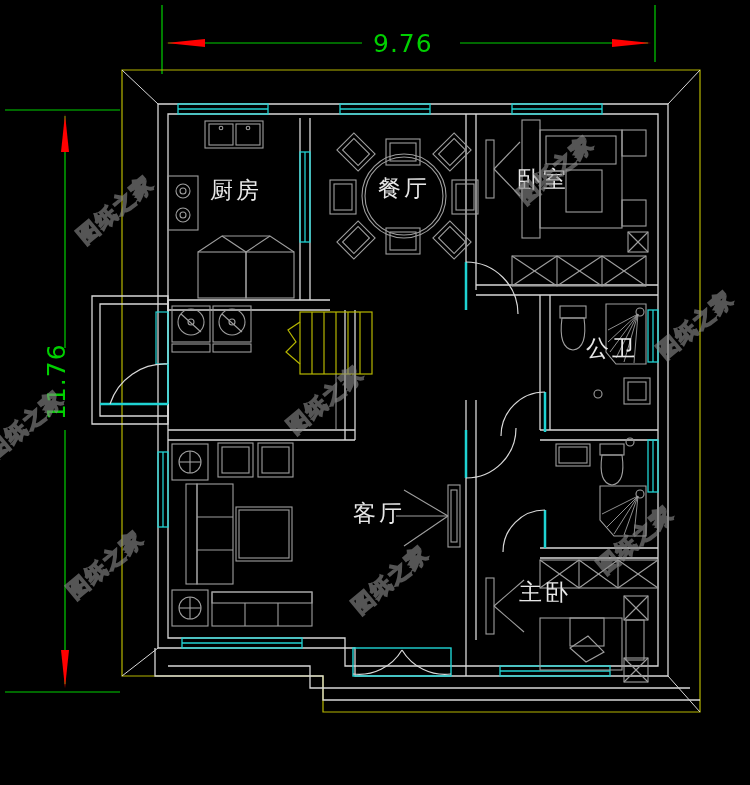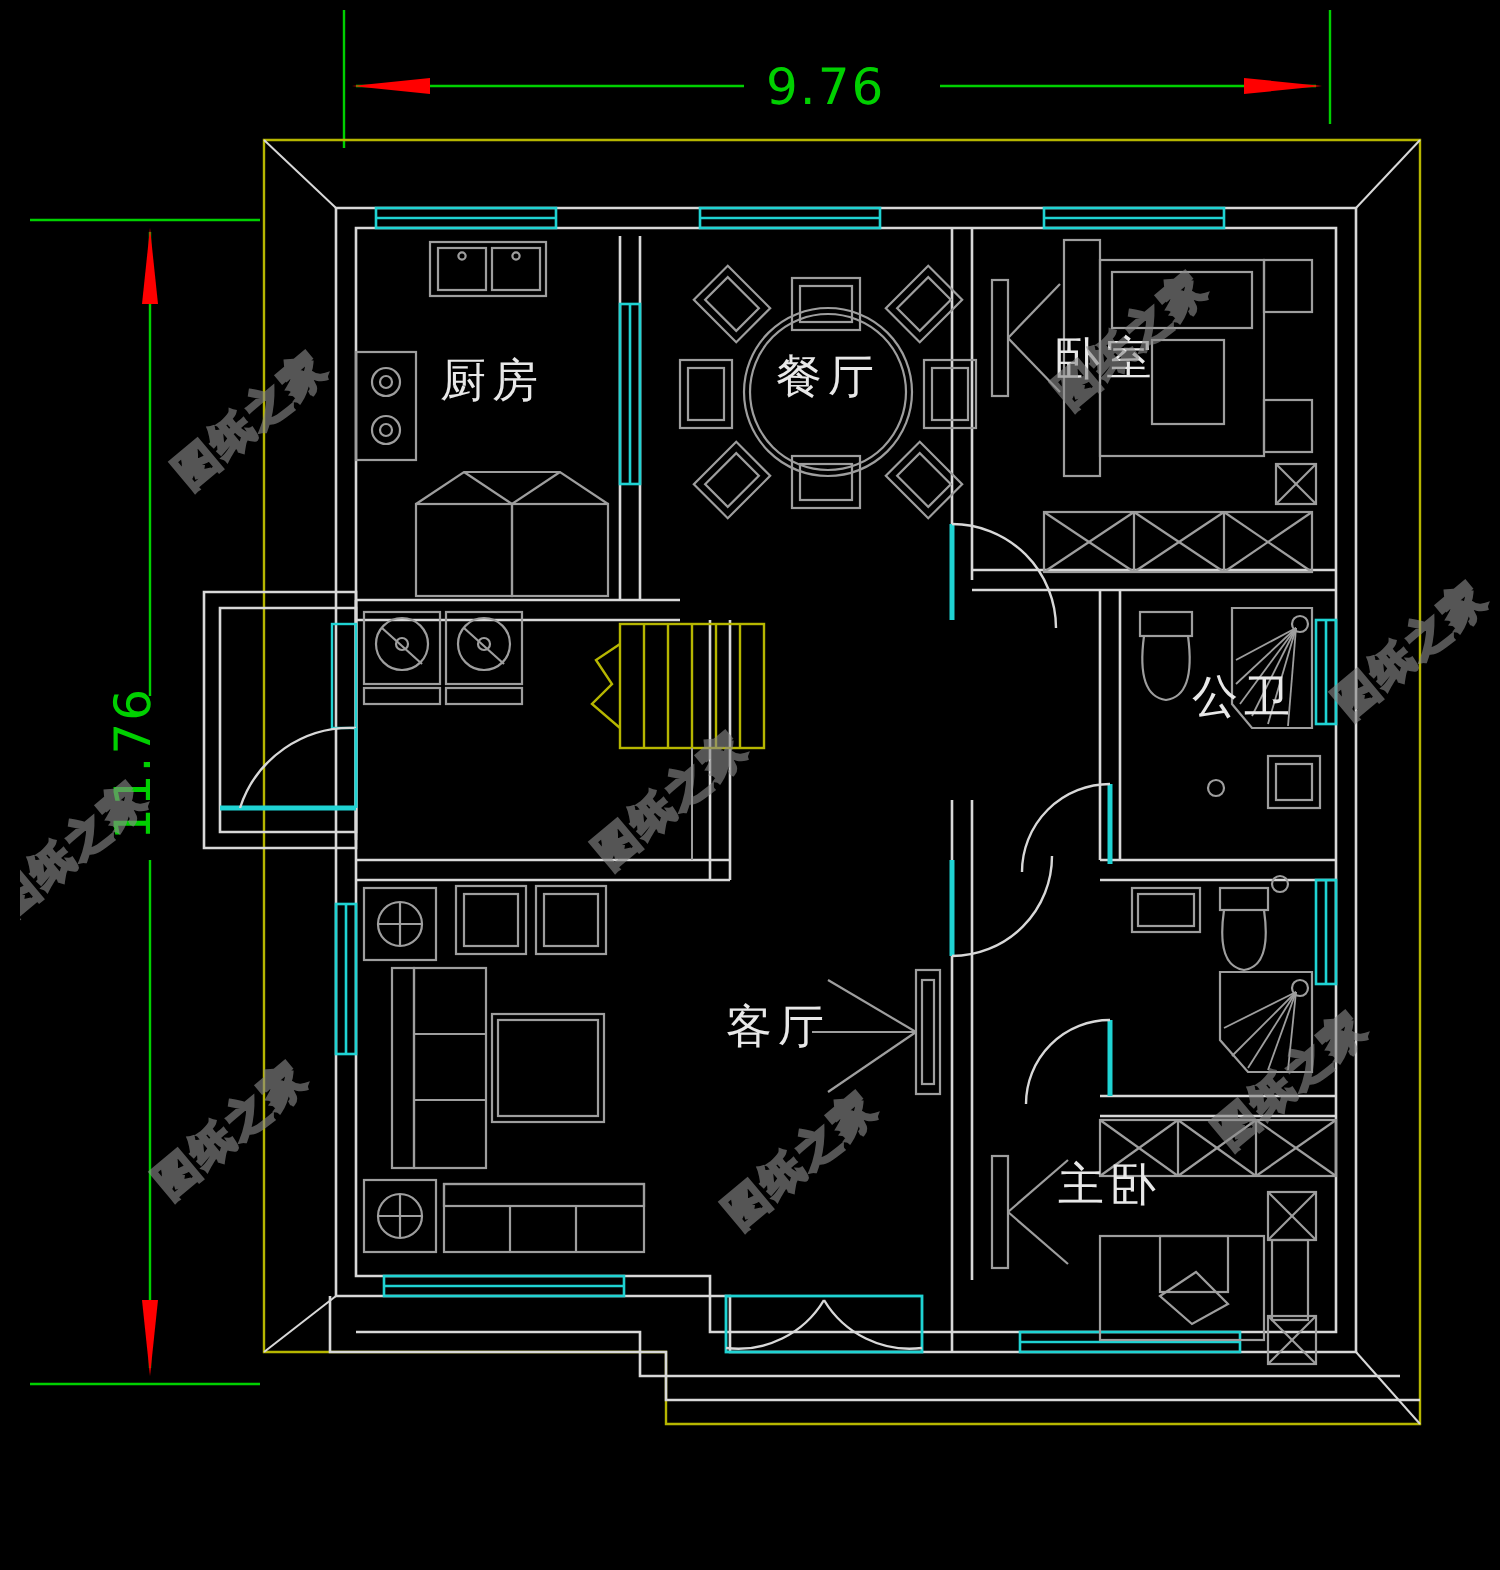--- a/index.html
+++ b/index.html
@@ -1,18 +1,18 @@
 <!DOCTYPE html>
 <html><head>
 <meta charset="utf-8">
 <style>
   html,body{margin:0;padding:0;background:#000;}
   body{width:750px;height:785px;overflow:hidden;
        font-family:"DejaVu Sans","Liberation Sans",sans-serif;}
-  #stage{position:relative;width:720px;height:785px;background:#000;margin-left:10px;}
+  #stage{position:relative;width:720px;height:785px;background:#000;}
   svg{position:absolute;left:0;top:0;}
   .dim-text{fill:#00d000;font-family:"DejaVu Sans","Liberation Sans",sans-serif;
             font-size:25px;letter-spacing:1px;}
   .room-text{fill:#e8e8e8;font-family:"DejaVu Sans","Liberation Sans",sans-serif;
              font-size:23px;letter-spacing:3px;}
   .wm{fill:none;stroke:#8a8a8a;stroke-width:1.6;
       font-family:"DejaVu Sans","Liberation Sans",sans-serif;
       font-size:21px;font-weight:bold;letter-spacing:2px;opacity:.62;}
 </style>
 </head>

